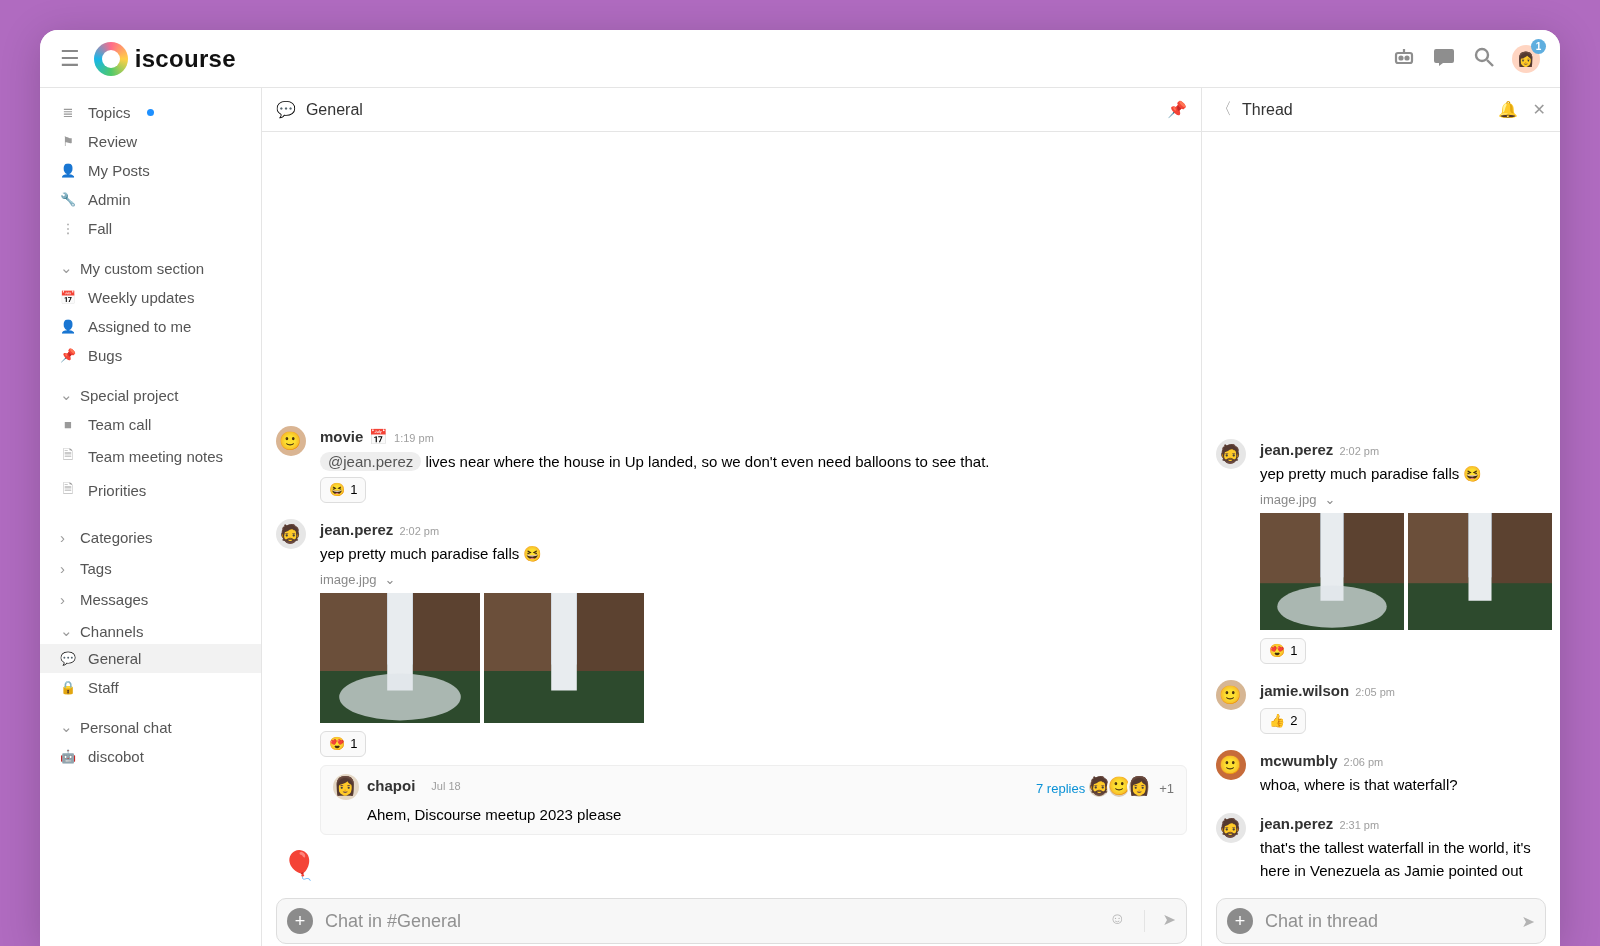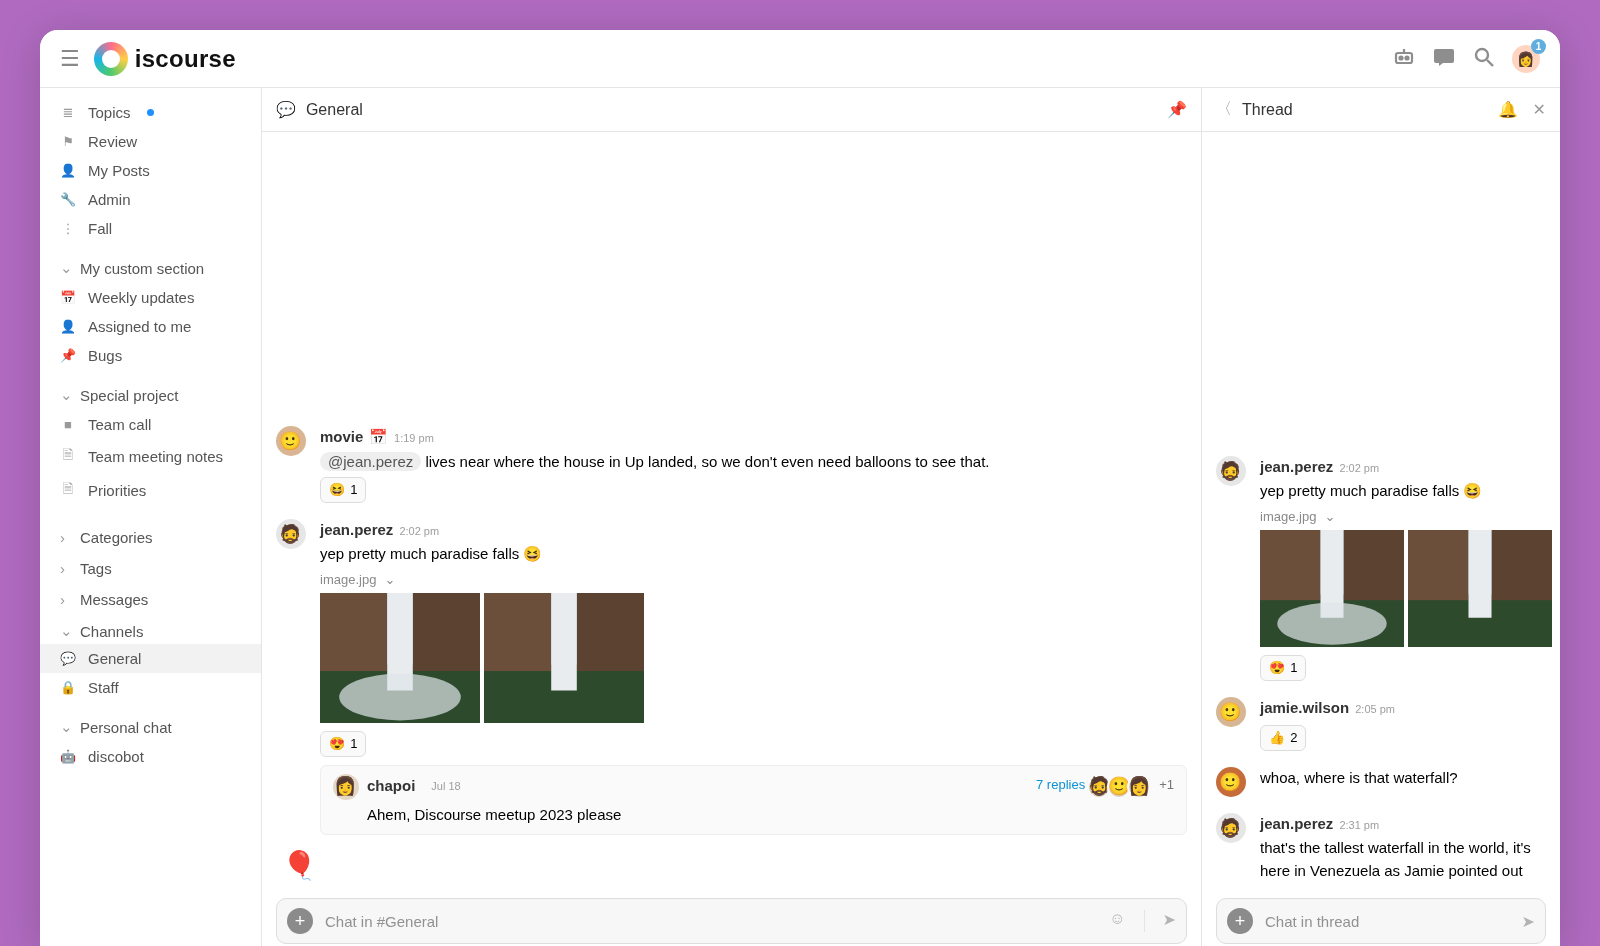--- a/index.html
+++ b/index.html
@@ -43,27 +43,27 @@
 .mention{background:#eee;border-radius:10px;padding:1px 8px;color:#555;}
 .attach{display:flex;align-items:center;gap:8px;font-size:13px;color:#8a8a8a;margin:4px 0;}
 .thumb-row{display:flex;gap:4px;margin:4px 0;}
 .thumb{width:160px;height:130px;border-radius:2px;}
 .thumb-sm{width:144px;height:117px;}
 .react{display:inline-flex;align-items:center;gap:5px;border:1px solid #ddd;background:#fafafa;border-radius:6px;padding:2px 8px;font-size:13px;margin-top:4px;cursor:pointer;}
 .thread-card{margin-top:8px;background:#fafafa;border:1px solid #eee;border-radius:6px;padding:8px 12px;}
 .tc-head{display:flex;align-items:center;gap:8px;}
 .tc-head .av{width:26px;height:26px;}
 .tc-meta{display:flex;align-items:center;gap:16px;}
-.tc-r{margin-left:auto;display:flex;align-items:flex-start;gap:4px;}
+.tc-r{margin-left:auto;display:flex;align-items:flex-end;gap:4px;}
 .tc-r .av{width:24px;height:24px;margin-left:-8px;border:2px solid #fafafa;}
 .replies{color:#0a91d6;font-size:13px;margin-right:6px;}
 .balloon{font-size:28px;padding:6px 6px;}
 .composer{border:1px solid #ddd;background:#f7f7f7;border-radius:10px;height:46px;display:flex;align-items:center;padding:0 10px;gap:12px;margin:0 14px 2px;}
 .composer .plus{width:26px;height:26px;border-radius:50%;background:#8b8b8b;color:#fff;display:flex;align-items:center;justify-content:center;font-size:18px;}
-.composer .ph{color:#919191;font-size:15px;}
+.composer .ph{color:#919191;font-size:18px;}
 .composer .r{margin-left:auto;display:flex;gap:18px;color:#b3b3b3;}
 section.thread{width:358px;display:flex;flex-direction:column;overflow:hidden;}
 .thread .feed{padding:8px 14px;}
 .linklike{color:#208fd7;}
 .chev{display:inline-block;width:10px;color:#9a9a9a;}
 .sep{width:1px;height:22px;background:#e4e4e4;}
 </style>
 </head>
 <body>
 
@@ -306,20 +306,24 @@
             <div class="msg">
               <span class="av" style="background:#d6b694">🙂</span>
               <div class="msg-body"><div class="meta">
                   <span class="user">jamie.wilson</span>
                   <span class="time">2:05 pm</span>
                 </div><span class="react">👍 <span>2</span></span></div>
             </div>
             <div class="msg">
               <span class="av" style="background:#c66b3a">🙂</span>
               <div class="msg-body">
+                <div class="meta">
+                  <span class="user">mcwumbly</span>
+                  <span class="time">2:06 pm</span>
+                </div>
                 <div>whoa, where is that waterfall?</div>
               </div>
             </div>
             <div class="msg">
               <span class="av" style="background:#e6e6e6">🧔</span>
               <div class="msg-body">
                 <div class="meta">
                   <span class="user">jean.perez</span>
                   <span class="time">2:31 pm</span>
                 </div>

